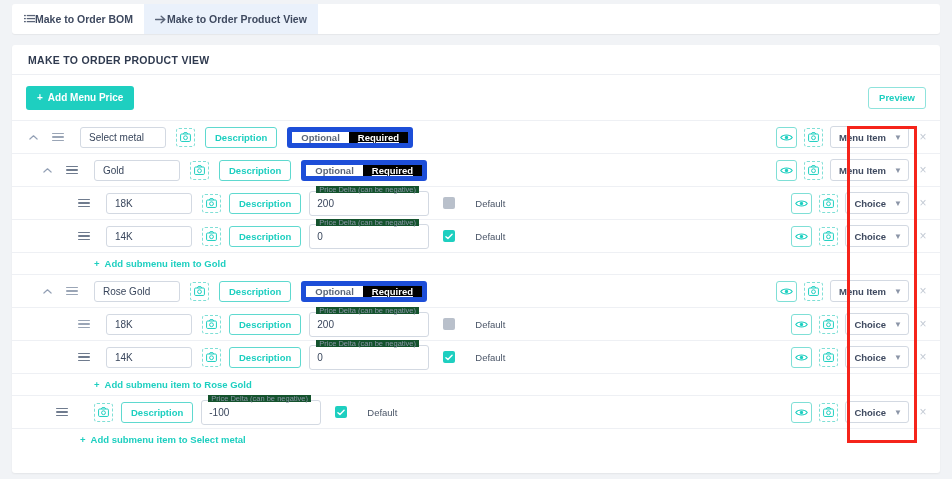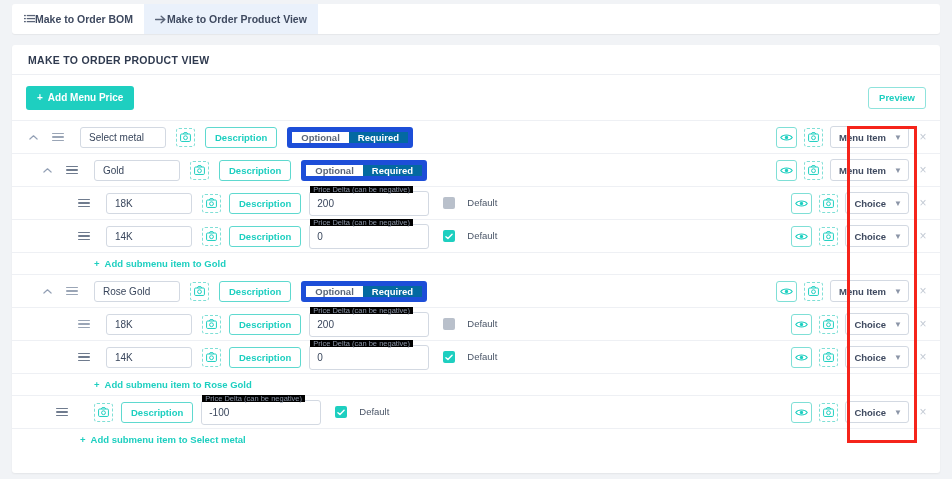--- a/index.html
+++ b/index.html
@@ -132,43 +132,43 @@
     cursor: pointer;
     display: inline-flex; align-items: center;
   }
 
   .segmented { display: inline-flex; height: 21px; border-radius: 3px; overflow: hidden; border: 5px solid #1d4ed8; }
   .segmented .seg {
     padding: 0 9px; display: inline-flex; align-items: center;
     font-size: 9.5px; font-weight: bold; cursor: pointer;
     background: #fff; color: #5b6679;
   }
-  .segmented .seg.on { background: #0369a1; color: #fff; }
+  .segmented .seg.on { background: #000000; color: #fff; text-decoration: underline; }
 
   
   .pd {
     position: relative; height: 25px; width: 120px;
     border: 1px solid #d3d9e2; border-radius: 3px;
     display: flex; align-items: center;
     background: transparent;
   }
   .pd legend, .pd .lg {
-    position: absolute; top: -6px; left: 0;
-    background: #000000; padding: 0 3px;
+    position: absolute; top: -6px; left: 6px;
+    background: #14532d; padding: 0 3px;
     font-size: 7.5px; color: #8b95a7;
     white-space: nowrap; line-height: 1;
   }
   .pd .v {
     border: none; outline: none; background: transparent;
     font-size: 10px; color: #39465c; width: 100%;
     font-family: "Liberation Sans", sans-serif;
     padding: 0 7px;
   }
 
-  .cbwrap { display: inline-flex; align-items: flex-start; gap: 12px; cursor: pointer; }
+  .cbwrap { display: inline-flex; align-items: center; gap: 20px; cursor: pointer; }
   .cb {
     width: 12px; height: 12px; border-radius: 2px;
     background: #b9c0cb; flex: none;
     display: inline-flex; align-items: center; justify-content: center;
   }
   .cb.on { background: #1ecfc0; }
   .cb svg { display: block; }
   .cblabel { font-size: 9.5px; color: #4a5567; }
 
   

